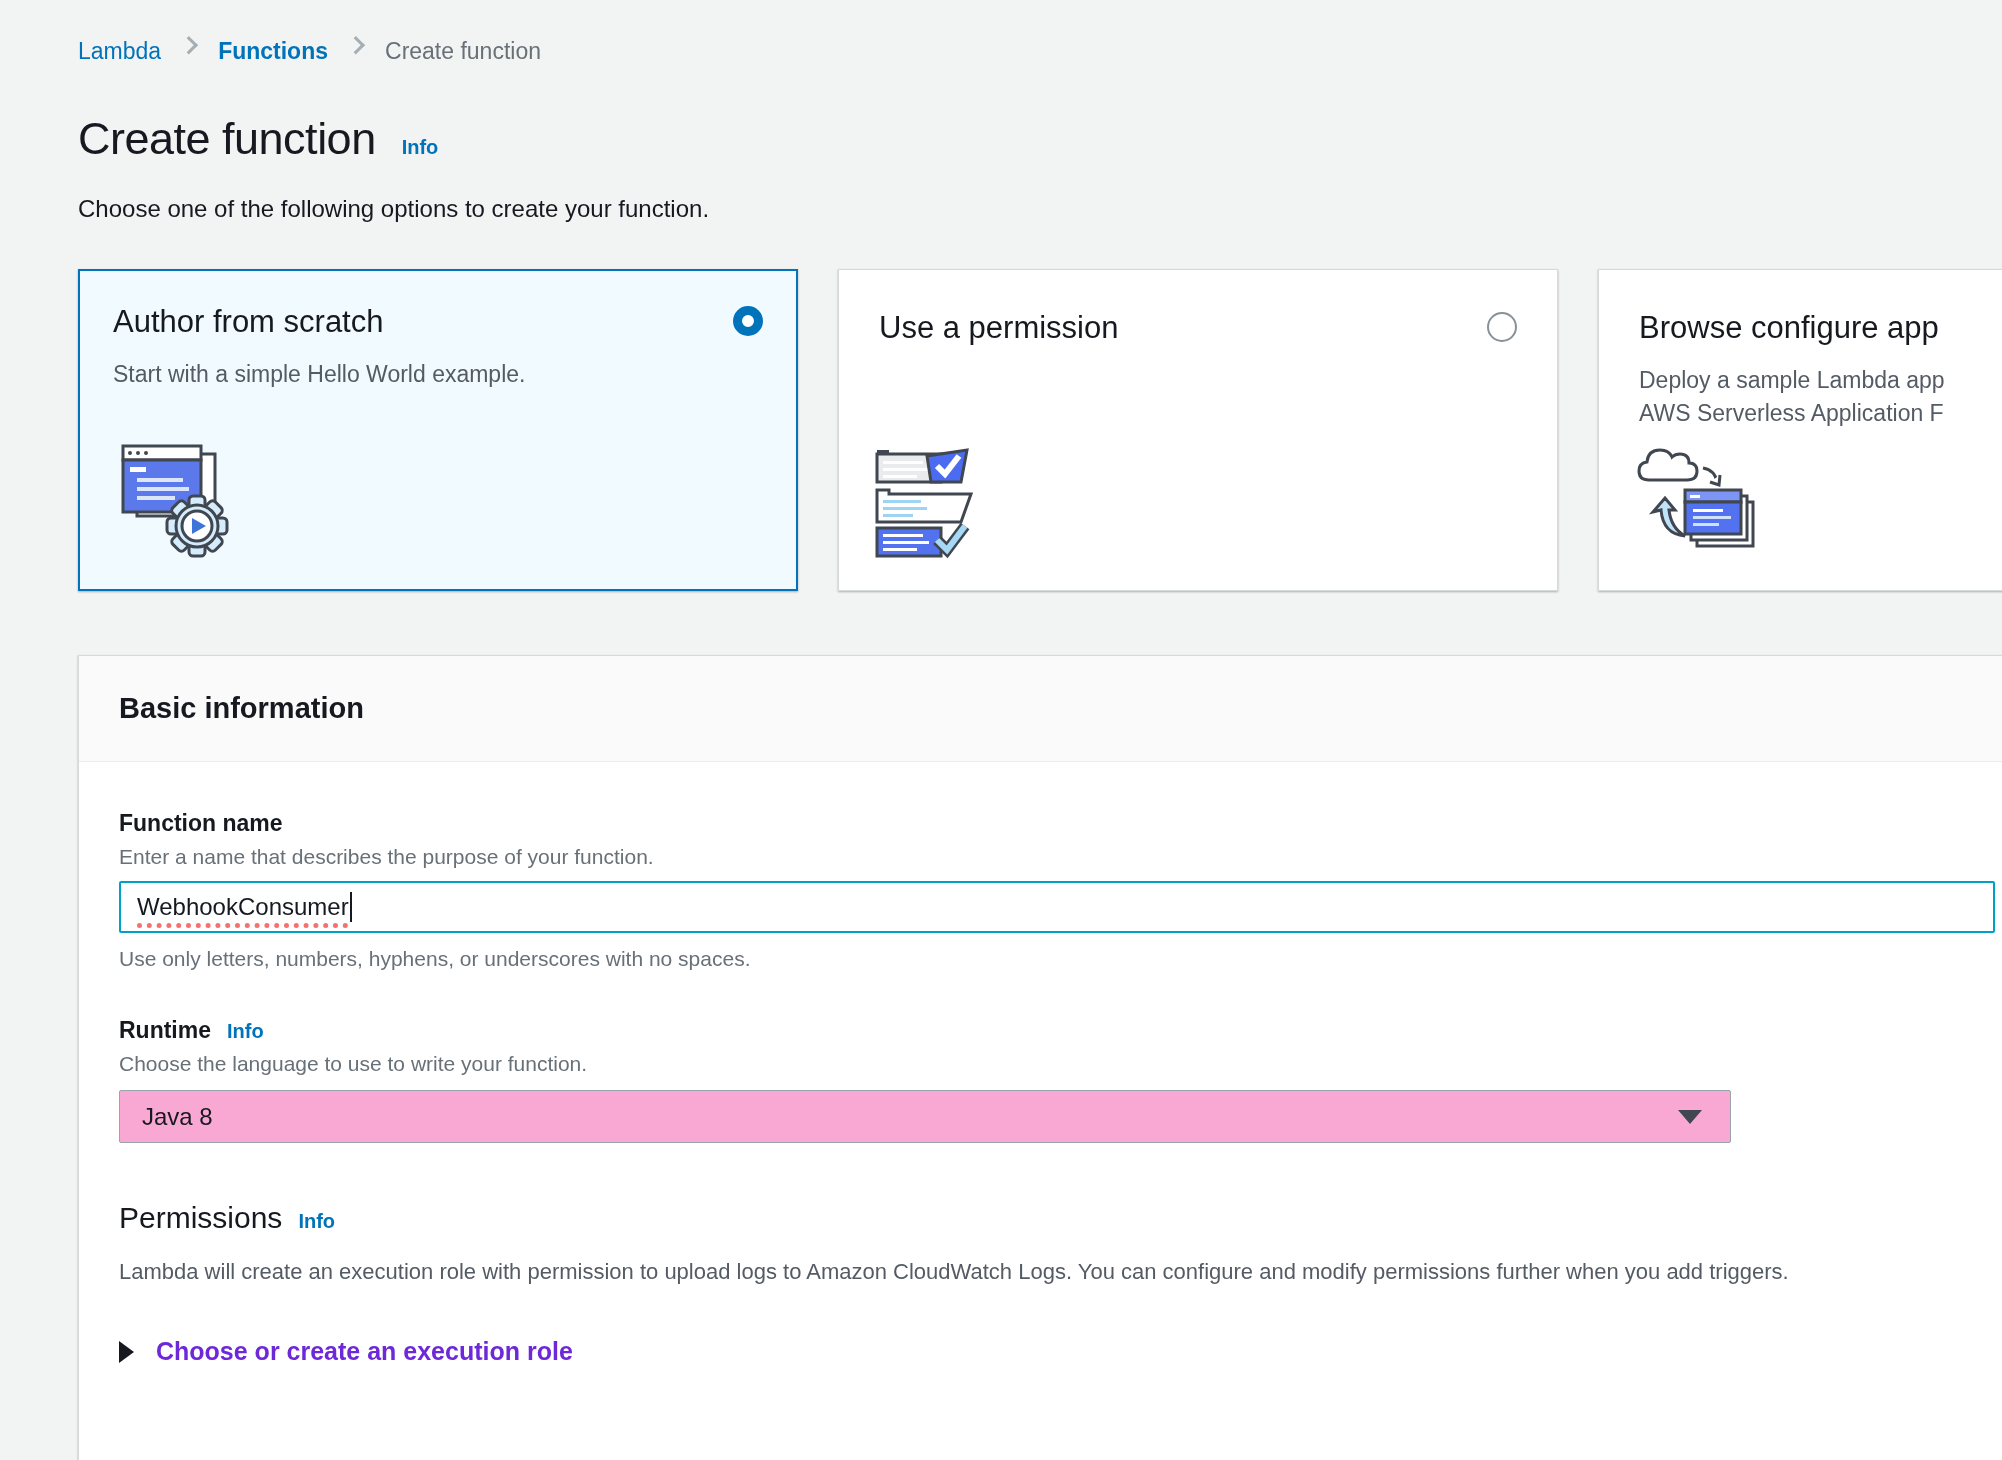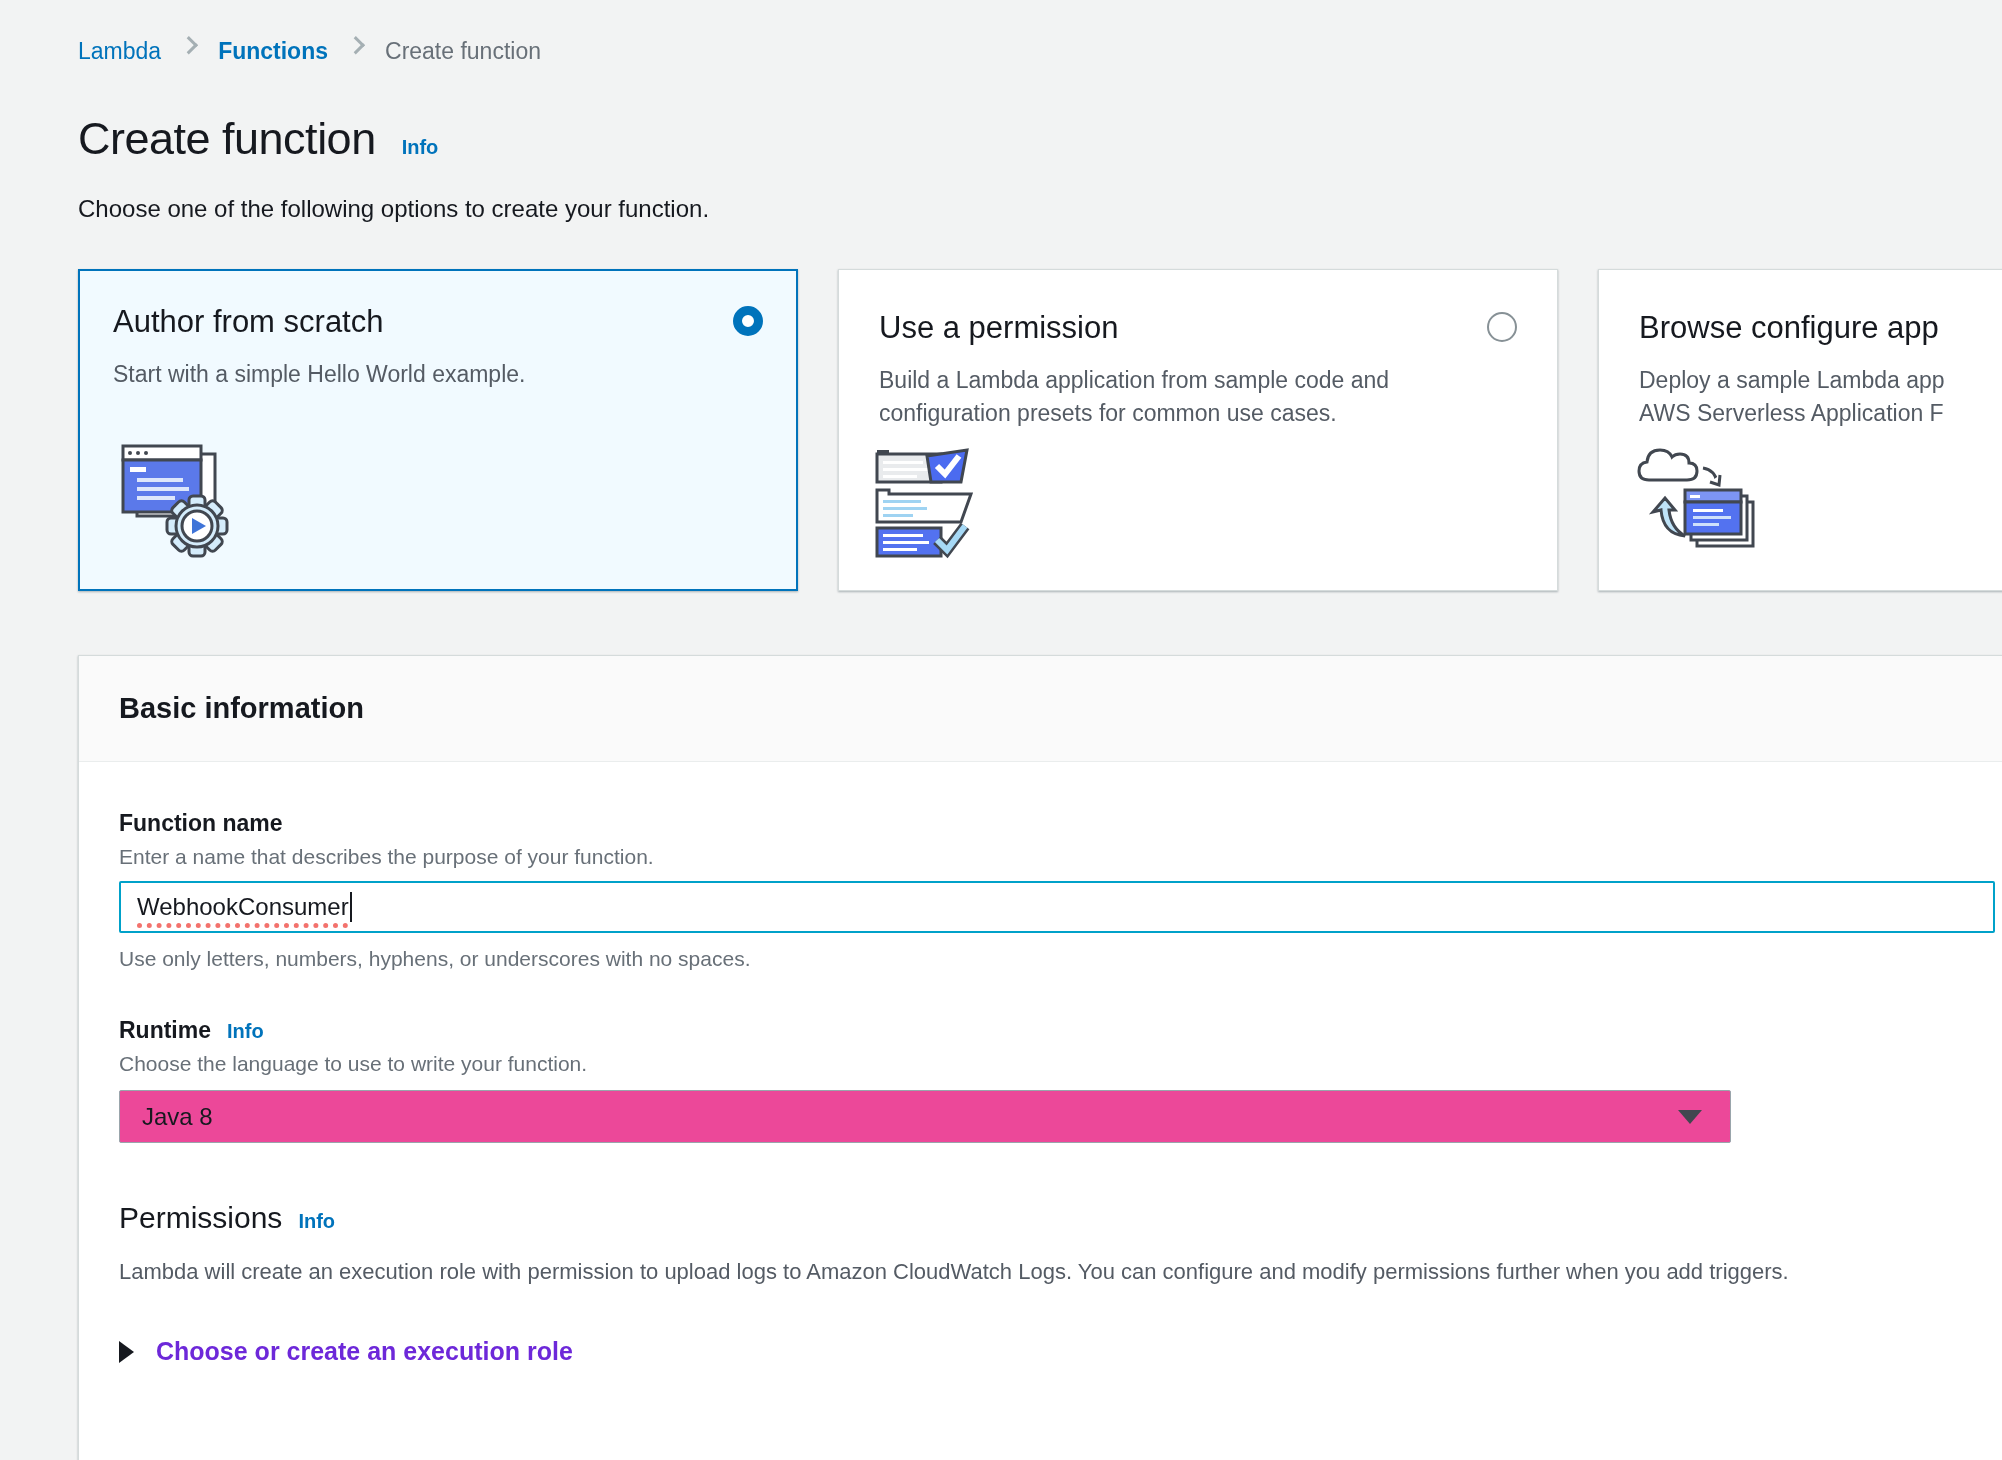--- a/index.html
+++ b/index.html
@@ -77,21 +77,21 @@
   .text-input .value {
     text-decoration: underline dotted #f3726d;
     text-decoration-thickness: 5px;
     text-underline-offset: 8px;
   }
   .caret { display: inline-block; width: 2px; height: 30px; background: #16191f; margin-left: 1px; vertical-align: middle; }
 
   .runtime-field { margin-top: 46px; }
   .select {
     margin-top: 14px; width: 1612px; height: 53px;
-    border: 1px solid #99a5ab; border-radius: 2px; background: #ec4899;
+    border: 1px solid #99a5ab; border-radius: 2px; background: #f9a8d4;
     display: flex; align-items: center; justify-content: space-between;
     padding: 0 22px; font-size: 24px; color: #16191f; cursor: pointer;
   }
   .select-arrow {
     width: 0; height: 0; margin-right: 6px;
     border-left: 12px solid transparent; border-right: 12px solid transparent;
     border-top: 14px solid #414750;
   }
 
   .permissions { margin-top: 58px; }
@@ -162,21 +162,20 @@
           </g>
         </svg>
       </div>
     </div>
 
     <div class="card">
       <div class="card-head">
         <div class="card-title">Use a permission</div>
         <div class="radio off"></div>
       </div>
-      <div class="card-desc">Build a Lambda application from sample code and configuration presets for common use cases.</div>
       <div class="card-icon">
         <svg width="110" height="120" viewBox="0 0 110 120">
 
           <rect x="2" y="8" width="12" height="10" fill="#414750"></rect>
           <rect x="2" y="12" width="64" height="28" fill="#e9ebed" stroke="#414750" stroke-width="3"></rect>
           <rect x="8" y="19" width="40" height="3" fill="#ffffff"></rect>
           <rect x="8" y="26" width="46" height="3" fill="#ffffff"></rect>
           <rect x="8" y="33" width="34" height="3" fill="#ffffff"></rect>
           <path d="M52 14 L92 8 L86 40 L56 40 Z" fill="#4b6bf0" stroke="#414750" stroke-width="3"></path>
           <path d="M62 24 L70 32 L84 14" fill="none" stroke="#ffffff" stroke-width="6"></path>

